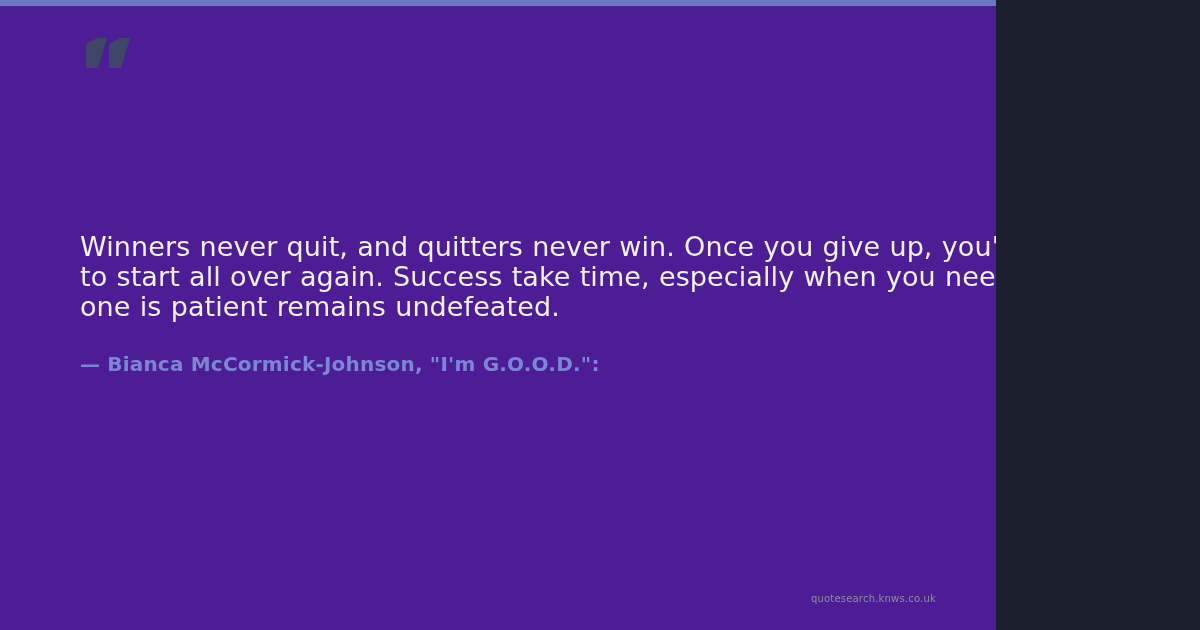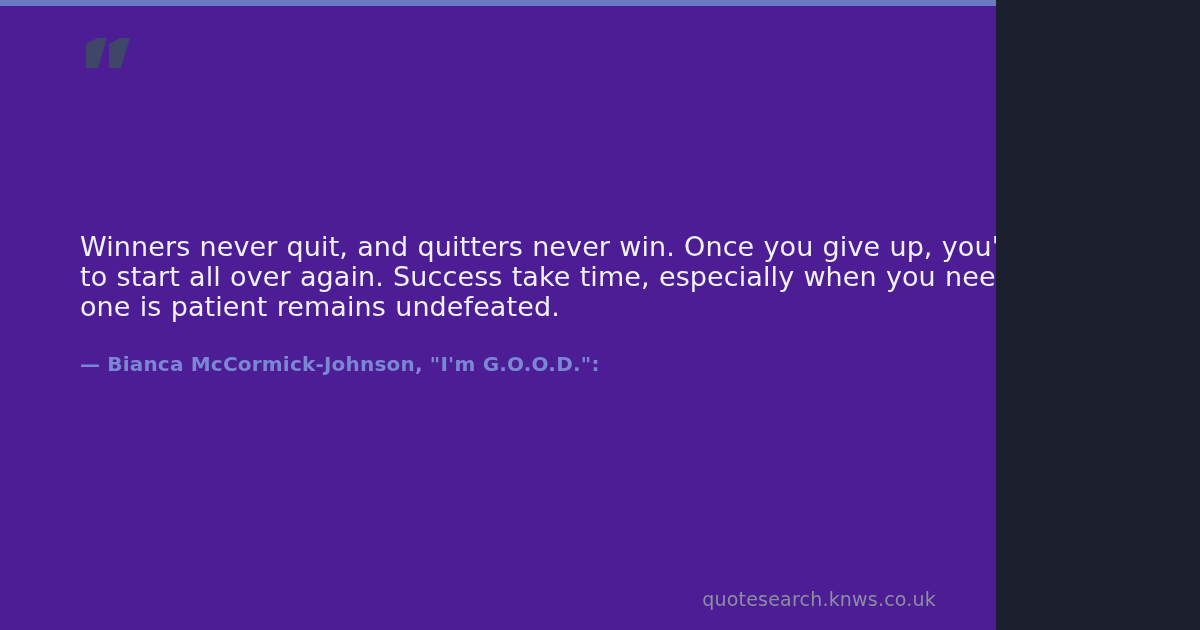--- a/index.html
+++ b/index.html
@@ -68,21 +68,21 @@
     letter-spacing: 0.2px;
   }
   .attribution .dash {
     margin-right: 7px;
   }
 
   .source-url {
     position: absolute;
     right: 60px;
     bottom: 22px;
-    font-size: 19px;
+    font-size: 10px;
     line-height: 18px;
     color: #8b90a0;
     letter-spacing: 0.2px;
   }
 </style>
 </head>
 <body>
 
 <div class="quote-card">
 

